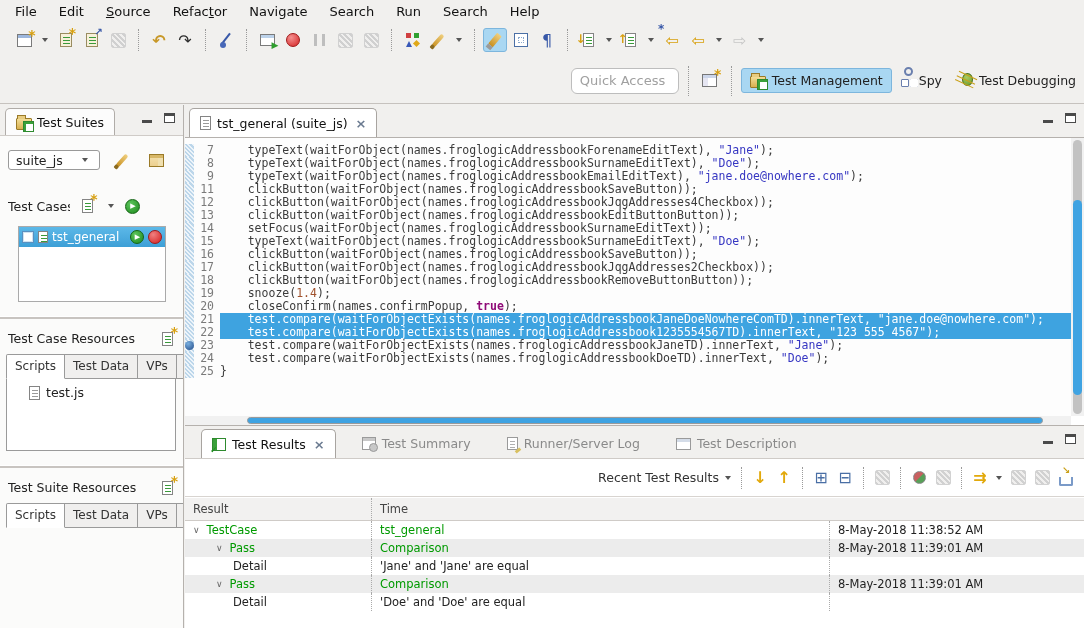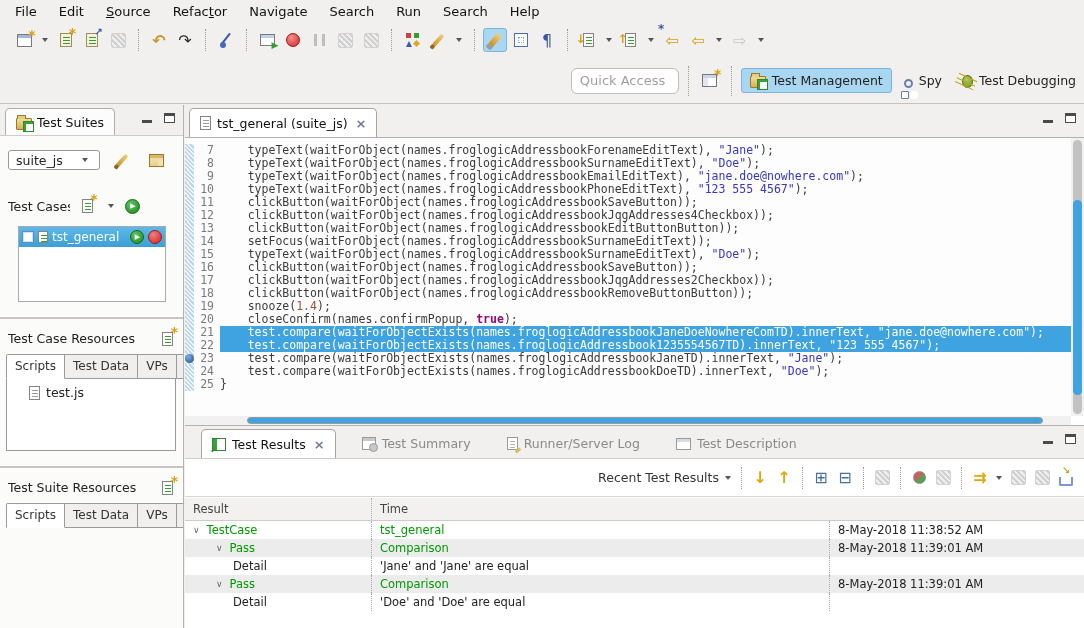--- a/index.html
+++ b/index.html
@@ -79,21 +79,21 @@
   .i-logtab::before{content:"";position:absolute;left:2px;top:3px;width:5px;height:1px;background:#b0b0b0;box-shadow:0 3px 0 #b0b0b0,0 6px 0 #b0b0b0}
   .i-logtab::after{content:"";position:absolute;right:-4px;bottom:-3px;width:6px;height:3px;background:#d8c060;transform:rotate(-40deg)}
   .i-desctab{width:15px;height:12px;background:#fff;border:1px solid #9a9a9a;box-shadow:inset 0 3px 0 #d4dce8}
   .mark{width:9px;height:9px;border-radius:50%;background:radial-gradient(circle at 35% 30%,#7ab0e0,#224a88);display:inline-block}
 
   
   #quick-access{width:108px;height:26px;border:1px solid #bdbdbd;border-radius:6px;background:#fff;color:#9a9a9a;font-size:13px;padding:0 8px;font-family:"DejaVu Sans","Liberation Sans",sans-serif}
   #quick-access::placeholder{color:#a0a0a0}
   .vksep{width:1px;height:30px;border-left:1px dotted #9a9a9a;margin:0 9px}
   #perspective-bar{display:flex;align-items:center;gap:4px;white-space:nowrap}
-  .pbtn{display:inline-flex;align-items:flex-end;gap:6px;padding:4px 8px;border-radius:3px;font-size:12.5px;color:#222}
+  .pbtn{display:inline-flex;align-items:flex-start;gap:6px;padding:4px 8px;border-radius:3px;font-size:12.5px;color:#222}
   .pbtn.pactive{background:#a9d7f2;border:1px solid #7db6dd}
 
   
   #sidebar{position:absolute;top:105px;left:0;width:184px;bottom:0;background:#fbfbfa;border-right:1px solid #b5b1ad}
   #suites-tabbar{height:31px;display:flex;align-items:flex-end;background:#f1f0ee;border-bottom:1px solid #cfcbc7;position:relative}
   .vtab{display:inline-flex;align-items:center;gap:5px;background:#fcfcfc;border:1px solid #b0aca8;border-bottom:none;border-radius:5px 5px 0 0;height:27px;padding:0 10px;margin-left:5px;font-size:12.5px;color:#111}
   .panebtns{position:absolute;right:8px;top:8px;display:flex;gap:12px;align-items:center}
   #suite-row{display:flex;align-items:center;margin:12px 6px 0 8px;gap:10px}
   #suite-combo{width:92px;height:20px;border:1px solid #9a9a9a;border-radius:3px;background:#fff;display:flex;align-items:center;justify-content:space-between;padding:0 7px;font-size:12.5px}
   #testcase-row{display:flex;align-items:center;margin:22px 6px 0 8px;gap:7px}
@@ -352,21 +352,20 @@
     <span class="panebtns">
       <span class="i-min"></span>
       <span class="i-max"></span>
     </span>
   </div>
   <div id="code-wrap">
     <div id="code-area">
         <div class="cl"><span class="ann"></span><span class="ln">7</span><span class="ct"><span class="tk-p">    typeText(waitForObject(names.froglogicAddressbookForenameEditText), </span><span class="tk-s">"Jane"</span><span class="tk-p">);</span></span></div>
         <div class="cl"><span class="ann"></span><span class="ln">8</span><span class="ct"><span class="tk-p">    typeText(waitForObject(names.froglogicAddressbookSurnameEditText), </span><span class="tk-s">"Doe"</span><span class="tk-p">);</span></span></div>
         <div class="cl"><span class="ann"></span><span class="ln">9</span><span class="ct"><span class="tk-p">    typeText(waitForObject(names.froglogicAddressbookEmailEditText), </span><span class="tk-s">"jane.doe@nowhere.com"</span><span class="tk-p">);</span></span></div>
-        <div class="cl"><span class="ann"></span><span class="ln">10</span><span class="ct"><span class="tk-p">    typeText(waitForObject(names.froglogicAddressbookPhoneEditText), </span><span class="tk-s">"123 555 4567"</span><span class="tk-p">);</span></span></div>
         <div class="cl"><span class="ann"></span><span class="ln">11</span><span class="ct"><span class="tk-p">    clickButton(waitForObject(names.froglogicAddressbookSaveButton));</span></span></div>
         <div class="cl"><span class="ann"></span><span class="ln">12</span><span class="ct"><span class="tk-p">    clickButton(waitForObject(names.froglogicAddressbookJqgAddresses4Checkbox));</span></span></div>
         <div class="cl"><span class="ann"></span><span class="ln">13</span><span class="ct"><span class="tk-p">    clickButton(waitForObject(names.froglogicAddressbookEditButtonButton));</span></span></div>
         <div class="cl"><span class="ann"></span><span class="ln">14</span><span class="ct"><span class="tk-p">    setFocus(waitForObject(names.froglogicAddressbookSurnameEditText));</span></span></div>
         <div class="cl"><span class="ann"></span><span class="ln">15</span><span class="ct"><span class="tk-p">    typeText(waitForObject(names.froglogicAddressbookSurnameEditText), </span><span class="tk-s">"Doe"</span><span class="tk-p">);</span></span></div>
         <div class="cl"><span class="ann"></span><span class="ln">16</span><span class="ct"><span class="tk-p">    clickButton(waitForObject(names.froglogicAddressbookSaveButton));</span></span></div>
         <div class="cl"><span class="ann"></span><span class="ln">17</span><span class="ct"><span class="tk-p">    clickButton(waitForObject(names.froglogicAddressbookJqgAddresses2Checkbox));</span></span></div>
         <div class="cl"><span class="ann"></span><span class="ln">18</span><span class="ct"><span class="tk-p">    clickButton(waitForObject(names.froglogicAddressbookRemoveButtonButton));</span></span></div>
         <div class="cl"><span class="ann"></span><span class="ln">19</span><span class="ct"><span class="tk-p">    snooze(</span><span class="tk-n">1.4</span><span class="tk-p">);</span></span></div>
         <div class="cl"><span class="ann"></span><span class="ln">20</span><span class="ct"><span class="tk-p">    closeConfirm(names.confirmPopup, </span><span class="tk-k">true</span><span class="tk-p">);</span></span></div>

